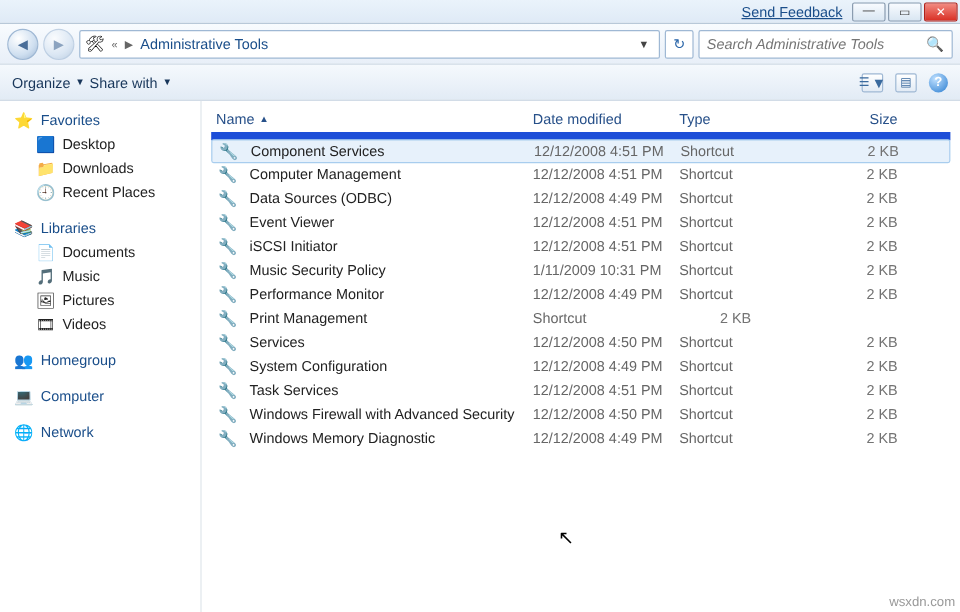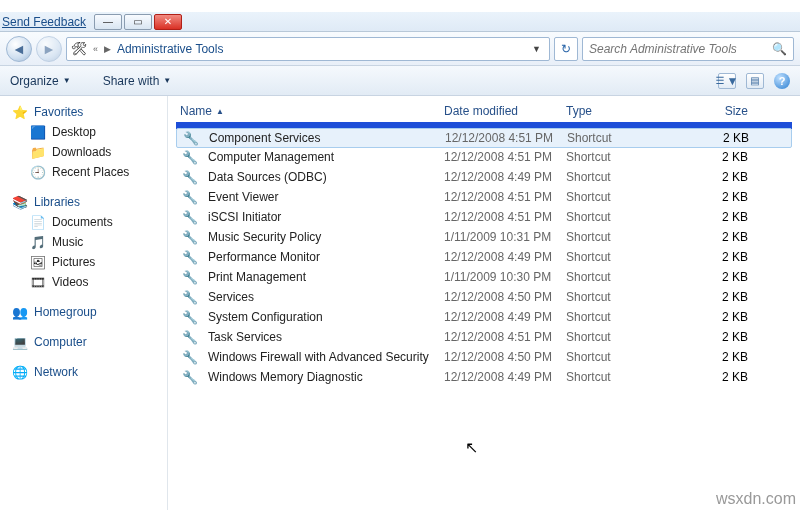--- a/index.html
+++ b/index.html
@@ -1,37 +1,37 @@
 <!DOCTYPE html>
 <html><head>
 <meta charset="utf-8">
 <style>
 * { box-sizing: border-box; margin: 0; padding: 0; font-family: "Segoe UI", Tahoma, sans-serif; font-size: 12px; }
 body { width: 800px; height: 510px; background: #fff; overflow: hidden; position: relative; }
 
 
-.titlebar { height: 20px; background: linear-gradient(#eaf3fb, #dfeaf6); display: flex; justify-content: flex-start; align-items: center; padding: 0 2px; border-bottom: 1px solid #b8c8d8; margin-top: 12px; }
+.titlebar { height: 20px; background: linear-gradient(#eaf3fb, #dfeaf6); display: flex; justify-content: flex-end; align-items: center; padding: 0 2px; border-bottom: 1px solid #b8c8d8; }
 .feedback { color: #1a4e8a; text-decoration: underline; margin-right: 6px; cursor: pointer; }
 .winbtn { width: 28px; height: 16px; margin-left: 2px; border: 1px solid #8a9cb0; background: linear-gradient(#f8fbff,#d9e6f2); border-radius: 2px; display: flex; align-items: center; justify-content: center; font-size: 10px; color: #333; cursor: pointer; }
 .winbtn.close { background: linear-gradient(#f28b82,#d93025); color: #fff; border-color: #b02018; }
 
 
 .navbar { height: 34px; background: linear-gradient(#f8fbfe,#e8eff8); border-bottom: 1px solid #c8d4e2; display: flex; align-items: center; padding: 0 6px; gap: 4px; }
 .navb { width: 26px; height: 26px; border-radius: 50%; background: radial-gradient(circle at 35% 30%, #fff, #cfdff0 60%, #9fb8d4); border: 1px solid #9fb8d4; display:flex;align-items:center;justify-content:center;color:#4a6e99;font-size:14px; cursor:pointer;}
 .addressbar { flex: 1; height: 24px; border: 1px solid #9fb8d4; background: #fff; display: flex; align-items: center; padding: 0 4px; gap: 6px; border-radius: 2px; }
 .addressbar .crumb { color: #1a4e8a; cursor: pointer; }
 .addressbar .sep { color: #666; font-size: 9px; }
 .addressbar .drop { margin-left: auto; color:#444; font-size:9px; padding:0 4px; cursor:pointer;}
 .refbtn { width: 24px; height: 24px; border:1px solid #9fb8d4; background:#fff; display:flex;align-items:center;justify-content:center;color:#2864a8;border-radius:2px;cursor:pointer;}
 .searchbox { width: 212px; height: 24px; border: 1px solid #9fb8d4; background: #fff; display: flex; align-items: center; padding: 0 6px; border-radius: 2px; }
 .searchbox input { border: none; outline: none; flex: 1; font-style: italic; color: #666; }
 .searchbox .sicon { color:#2864a8; }
 
 
-.toolbar { height: 30px; background: linear-gradient(#f5f9fd,#e2ebf5); border-bottom: 1px solid #c8d4e2; display: flex; align-items: center; padding: 0 10px; gap: 32px; }
+.toolbar { height: 30px; background: linear-gradient(#f5f9fd,#e2ebf5); border-bottom: 1px solid #c8d4e2; display: flex; align-items: center; padding: 0 10px; gap: 4px; }
 .tbtn { color: #18365a; cursor: pointer; display:flex;align-items:center;gap:4px; }
 .tbtn .dd { font-size:8px; }
 .toolbar .right { margin-left: auto; display:flex; gap:10px; align-items:center;}
 .toolbar .right .ic { width:18px;height:16px;border:1px solid #9fb8d4;background:linear-gradient(#fff,#e2ebf5);border-radius:2px;display:flex;align-items:center;justify-content:center;font-size:10px;color:#3a6a9e;cursor:pointer;}
 .toolbar .right .help { width:16px;height:16px;border-radius:50%;background:radial-gradient(circle at 35% 30%,#bfe0ff,#2a7dd0);color:#fff;display:flex;align-items:center;justify-content:center;font-size:11px;font-weight:bold;cursor:pointer;}
 
 
 .content { display: flex; height: 426px; }
 .sidebar { width: 168px; border-right: 1px solid #e0e6ec; padding: 6px 0; overflow:hidden;}
 .sidegroup { margin-bottom: 10px; }
@@ -44,25 +44,25 @@
 .hdrrow { display:flex; align-items:center; border-bottom:7px solid #1d4ed8; padding:4px 0; color:#275089; }
 .hdrrow .col { cursor:pointer; }
 .col.name { width: 268px; padding-left:4px; display:flex;align-items:center;gap:4px;}
 .col.date { width: 122px; }
 .col.type { width: 110px; }
 .col.size { width: 80px; text-align:right; padding-right:8px;}
 .row { display:flex; align-items:center; padding:2px 0; color:#222; cursor:pointer;}
 .row.sel { background:#e7f1fb; border:1px solid #a8cdee; border-radius:2px; padding:1px 0; margin:-1px 0;}
 .row .ico { margin-right:6px; margin-left:2px;}
 .row .col.date, .row .col.type { color:#666; }
-.row .col.size { color:#000000; }
+.row .col.size { color:#737373; }
 .sorttri { font-size:8px; }
 
 .cursor { position:absolute; left:465px; top:438px; font-size:16px; color:#000; pointer-events:none;}
-.watermark { position:absolute; right:4px; bottom:2px; font-size:16px; color:#999;}
+.watermark { position:absolute; right:4px; bottom:2px; font-size:11px; color:#999;}
 </style>
 </head>
 <body>
 
 <div class="titlebar">
   <span class="feedback">Send Feedback</span>
   <div class="winbtn">—</div>
   <div class="winbtn">▭</div>
   <div class="winbtn close">✕</div>
 </div>
@@ -238,21 +238,20 @@
           </div>
           <div class="col date">12/12/2008 4:49 PM</div>
           <div class="col type">Shortcut</div>
           <div class="col size">2 KB</div>
         </div>
         <div class="row">
           <div class="col name">
             <span class="ico">🔧</span>
             <span>Print Management</span>
           </div>
-          <div class="col date">1/11/2009 10:30 PM</div>
           <div class="col type">Shortcut</div>
           <div class="col size">2 KB</div>
         </div>
         <div class="row">
           <div class="col name">
             <span class="ico">🔧</span>
             <span>Services</span>
           </div>
           <div class="col date">12/12/2008 4:50 PM</div>
           <div class="col type">Shortcut</div>

